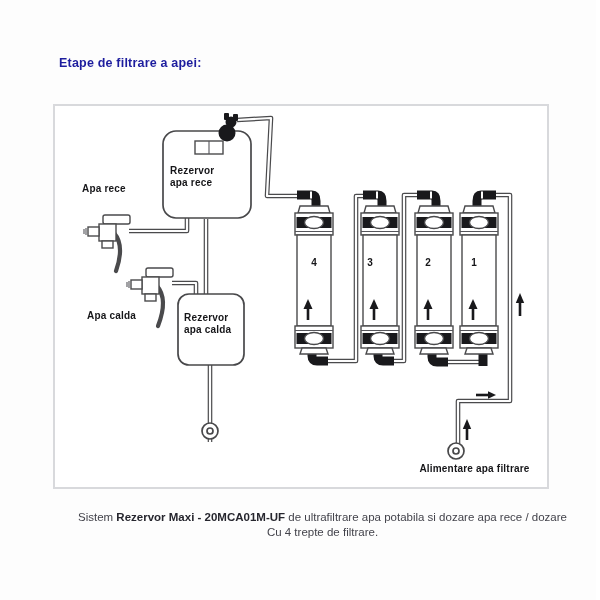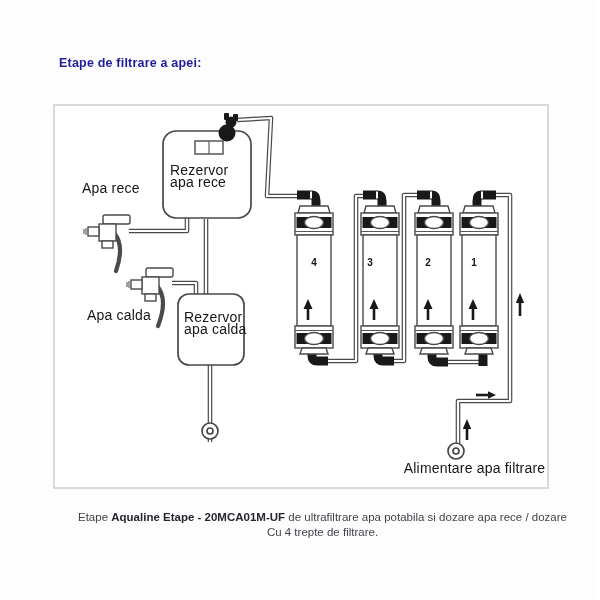--- a/index.html
+++ b/index.html
@@ -23,21 +23,21 @@
   .blk {fill:#19191c;stroke:none;}
   .fit {fill:none;stroke:#19191c;stroke-width:9;stroke-linecap:butt;stroke-linejoin:round;}
   .stub{fill:none;stroke:#19191c;stroke-width:9;stroke-linecap:butt;}
   .pout{fill:none;stroke:#4a4a4c;stroke-width:4.6;stroke-linejoin:round;}
   .pin {fill:none;stroke:#fdfdfd;stroke-width:2.2;stroke-linejoin:round;}
   .arrow-shaft{stroke:#19191c;stroke-width:2.6;fill:none;}
   .slit{stroke:#ffffff;stroke-width:2;}
   .handle{fill:none;stroke:#4a4a4c;stroke-width:4.2;stroke-linecap:round;}
   
   .dlabel{
-    position:absolute;font-size:14px;font-weight:normal;color:#161619;
+    position:absolute;font-size:10px;font-weight:bold;color:#161619;
     letter-spacing:.2px;white-space:nowrap;line-height:11.5px;
   }
   .centered{text-align:center;white-space:normal;}
   .filter-num{
     position:absolute;top:257px;width:16px;text-align:center;
     font-size:10px;font-weight:bold;color:#161619;
   }
   .caption{
     position:absolute;left:40px;top:510px;width:565px;text-align:center;
     font-size:11.5px;color:#43434b;line-height:14.5px;
@@ -208,17 +208,17 @@
 
 
   <div class="dlabel centered" style="left:392px;top:463px;width:165px;">Alimentare apa filtrare</div>
 
   <div class="filter-num" style="left:306px;">4</div>
   <div class="filter-num" style="left:362px;">3</div>
   <div class="filter-num" style="left:420px;">2</div>
   <div class="filter-num" style="left:466px;">1</div>
 
   <div class="caption">
-    <span>Etape </span><b>Aqualine Etape - 20MCA01M-UF</b><span> de ultrafiltrare apa potabila si dozare apa rece / dozare</span>
+    <span>Sistem </span><b>Rezervor Maxi - 20MCA01M-UF</b><span> de ultrafiltrare apa potabila si dozare apa rece / dozare</span>
     <div>Cu 4 trepte de filtrare.</div>
   </div>
 
 </div>
 
 </body></html>

